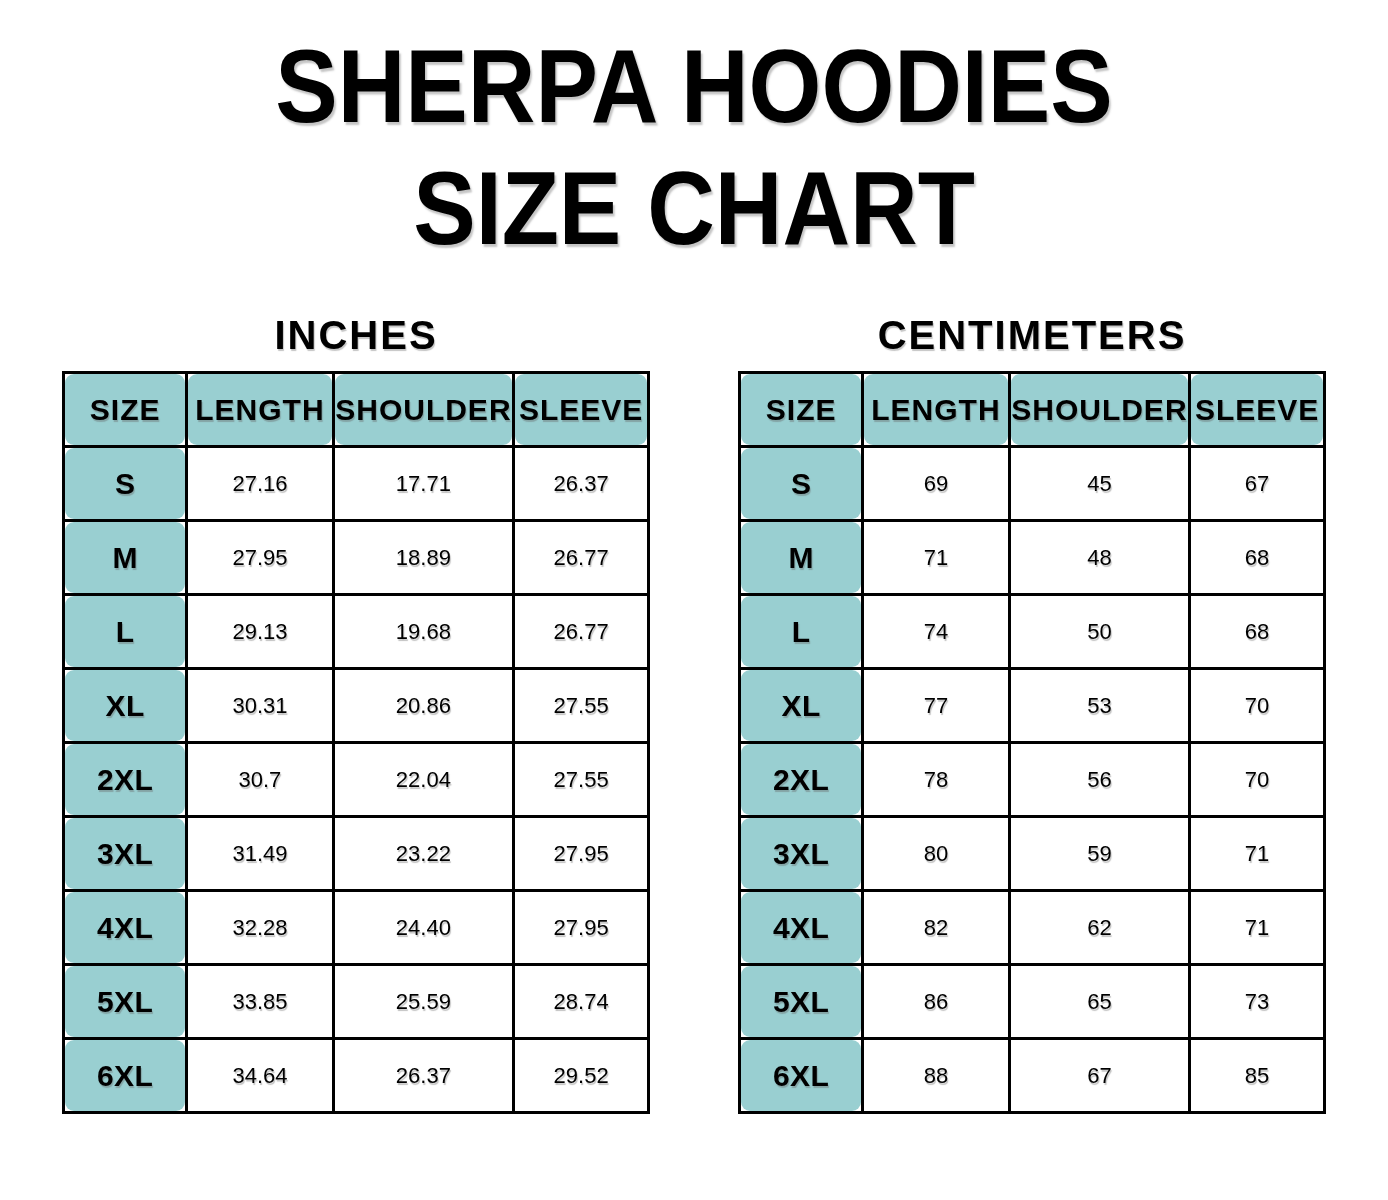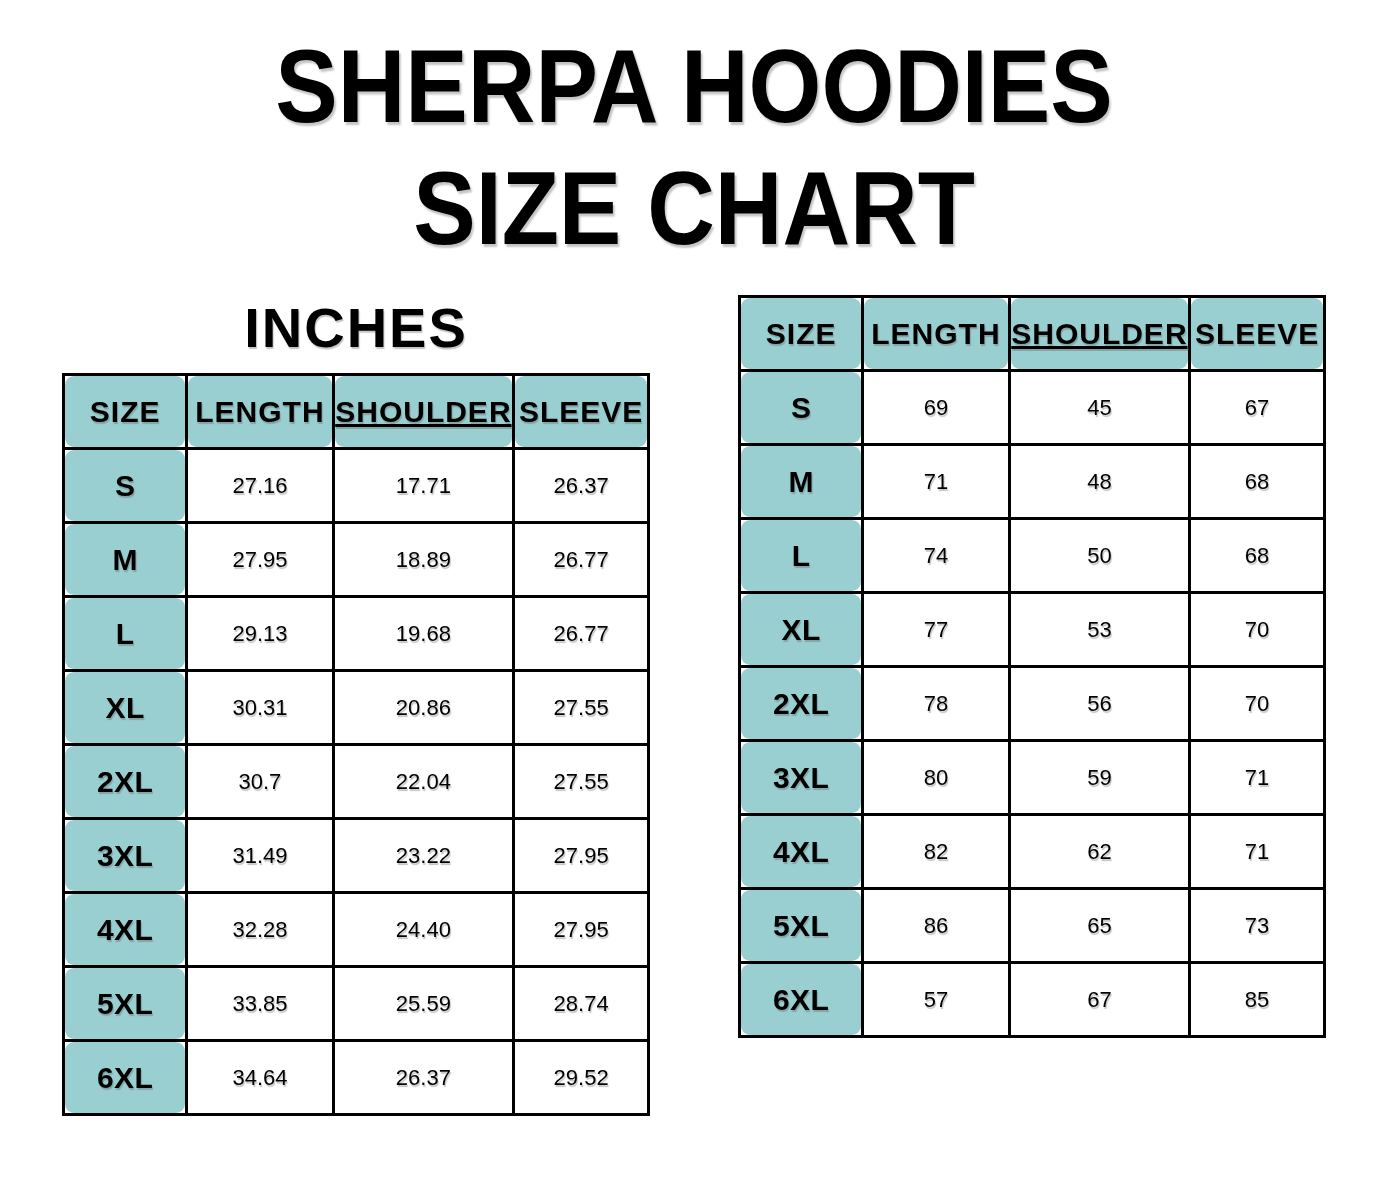--- a/index.html
+++ b/index.html
@@ -28,23 +28,23 @@
   }
   .page-title span { display: block; }
   .tables-row {
     display: flex;
     justify-content: space-between;
     padding: 0 62px;
     margin-top: 26px;
   }
   .table-section { width: 588px; }
   .unit-label {
-    margin: 0 0 13px 0;
+    margin: 18px 0 13px 0;
     text-align: center;
-    font-size: 56px;
+    font-size: 40px;
     font-weight: 700;
     letter-spacing: 2px;
     text-shadow: 1px 2px 1px rgba(90,90,90,0.35);
   }
   table.size-table {
     width: 100%;
     border-collapse: collapse;
     table-layout: fixed;
   }
   table.size-table th,
@@ -54,21 +54,21 @@
     padding: 0;
     text-align: center;
     vertical-align: middle;
     background: #ffffff;
     position: relative;
     z-index: 0;
     text-shadow: 1px 2px 1px rgba(100,100,100,0.4);
   }
   table.size-table thead th:nth-child(1) { width: 21%; }
   table.size-table thead th:nth-child(2) { width: 25%; }
-  table.size-table thead th:nth-child(3) { width: 31%; text-decoration: underline; }
+  table.size-table thead th:nth-child(3) { width: 31%; }
   table.size-table thead th:nth-child(4) { width: 23%; }
   table.size-table th { font-weight: 700; font-size: 30px; letter-spacing: 1px; }
   table.size-table tbody th { font-size: 30px; letter-spacing: 0.5px; }
   table.size-table td { font-weight: 400; font-size: 22px; }
   .teal::after {
     content: "";
     position: absolute;
     inset: 0;
     background: var(--teal, #99cfd1);
     border-radius: 9px;
@@ -150,20 +150,21 @@
               <th class="teal"><span>6XL</span></th>
               <td><span>34.64</span></td>
               <td><span>26.37</span></td>
               <td><span>29.52</span></td>
             </tr>
           </tbody>
         </table>
     </section>
 
     <section class="table-section">
+      <h2 class="unit-label">CENTIMETERS</h2>
       <table class="size-table">
           <thead>
             <tr>
               <th class="teal"><span>SIZE</span></th>
               <th class="teal"><span>LENGTH</span></th>
               <th class="teal"><span>SHOULDER</span></th>
               <th class="teal"><span>SLEEVE</span></th>
             </tr>
           </thead>
           <tbody>
@@ -210,21 +211,21 @@
               <td><span>71</span></td>
             </tr>
             <tr>
               <th class="teal"><span>5XL</span></th>
               <td><span>86</span></td>
               <td><span>65</span></td>
               <td><span>73</span></td>
             </tr>
             <tr>
               <th class="teal"><span>6XL</span></th>
-              <td><span>57</span></td>
+              <td><span>88</span></td>
               <td><span>67</span></td>
               <td><span>85</span></td>
             </tr>
           </tbody>
         </table>
     </section>
   </div>
 </div>
 
 </body></html>

